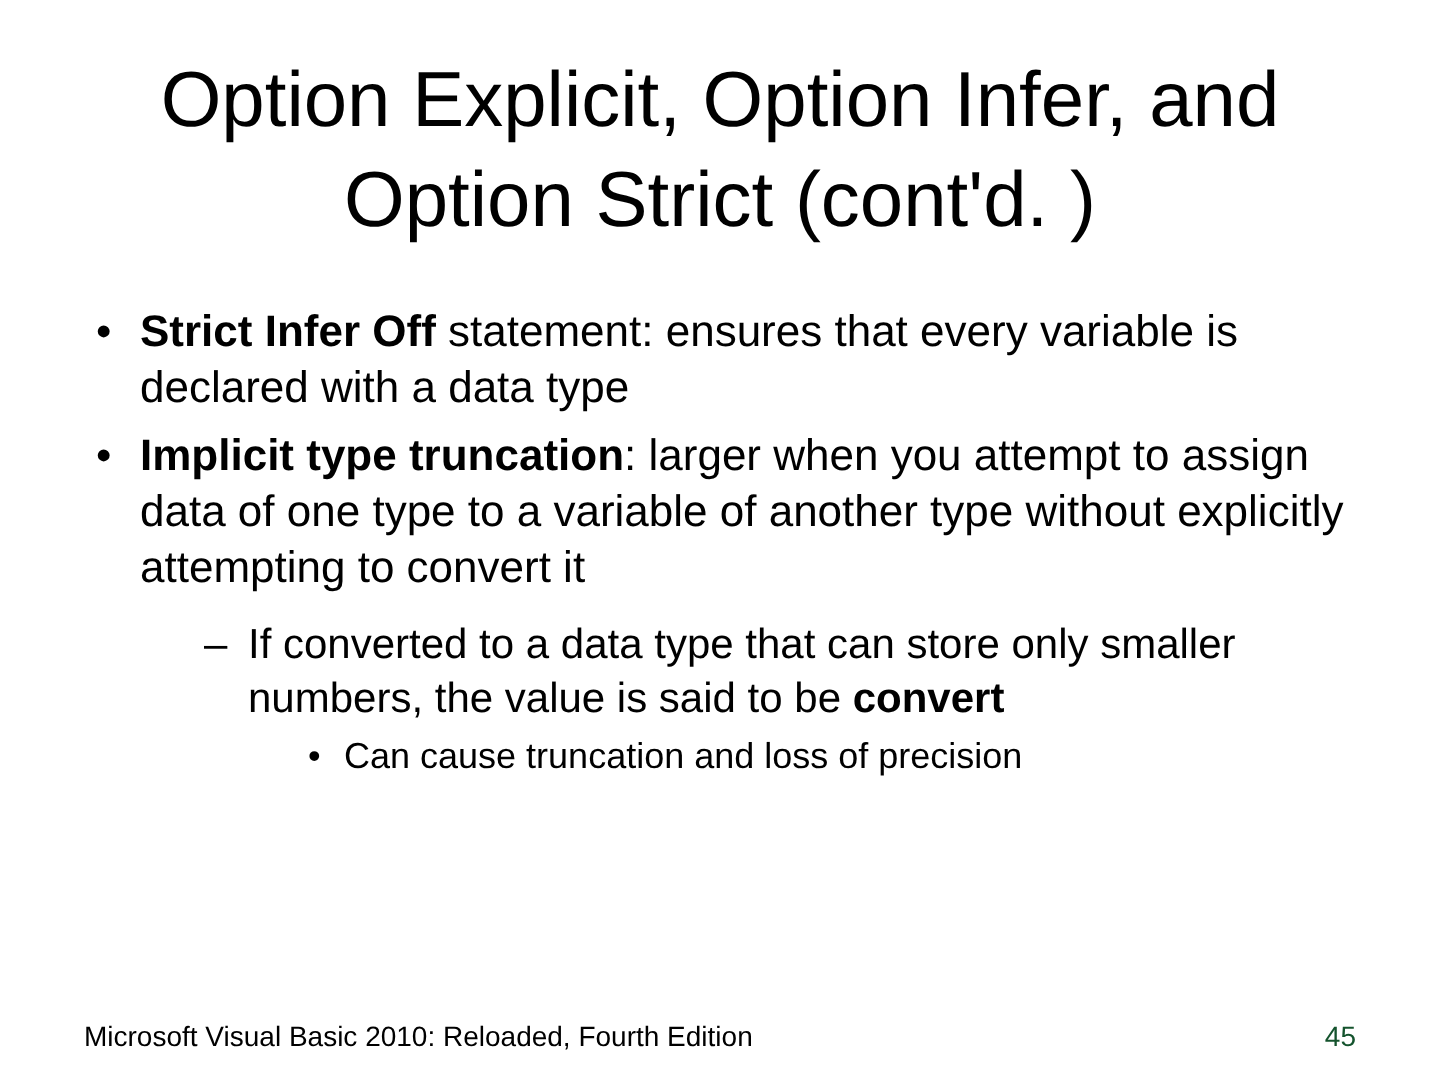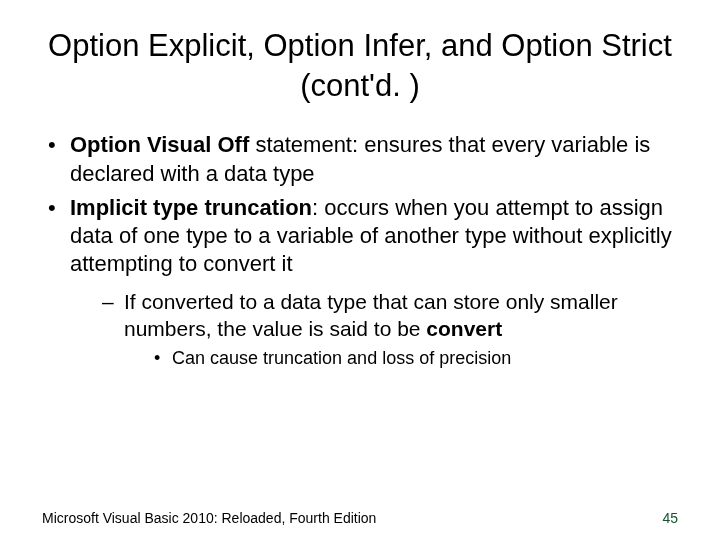--- a/index.html
+++ b/index.html
@@ -11,21 +11,21 @@
     color: #000;
     position: relative;
   }
   .slide {
     width: 100%;
     height: 100%;
     padding: 26px 42px 0 42px;
   }
   .title {
     text-align: center;
-    font-size: 31px;
+    font-size: 39px;
     font-weight: 400;
     line-height: 1.28;
     margin-bottom: 26px;
   }
   ul.bullets {
     list-style: none;
     font-size: 22px;
     line-height: 1.28;
   }
   ul.bullets > li {
@@ -91,24 +91,24 @@
   .footer .page { color: #14532d; }
 </style>
 </head>
 <body>
 
 <div class="slide">
   <h1 class="title">Option Explicit, Option Infer, and Option Strict (cont'd. )</h1>
 
   <ul class="bullets">
     <li>
-      <span class="bold">Option Visual Off</span><span> statement: ensures that every variable is declared with a data type</span>
+      <span class="bold">Strict Infer Off</span><span> statement: ensures that every variable is declared with a data type</span>
     </li>
     <li>
-      <span class="bold">Implicit type truncation</span><span>: occurs when you attempt to assign data of one type to a variable of another type without explicitly attempting to convert it</span>
+      <span class="bold">Implicit type truncation</span><span>: larger when you attempt to assign data of one type to a variable of another type without explicitly attempting to convert it</span>
 
       <ul class="dashes">
         <li>
           <span>If converted to a data type that can store only smaller numbers, the value is said to be </span><span class="bold">convert</span>
 
           <ul class="subbullets">
             <li>
               <span>Can cause truncation and loss of precision</span>
             </li>
           </ul>

